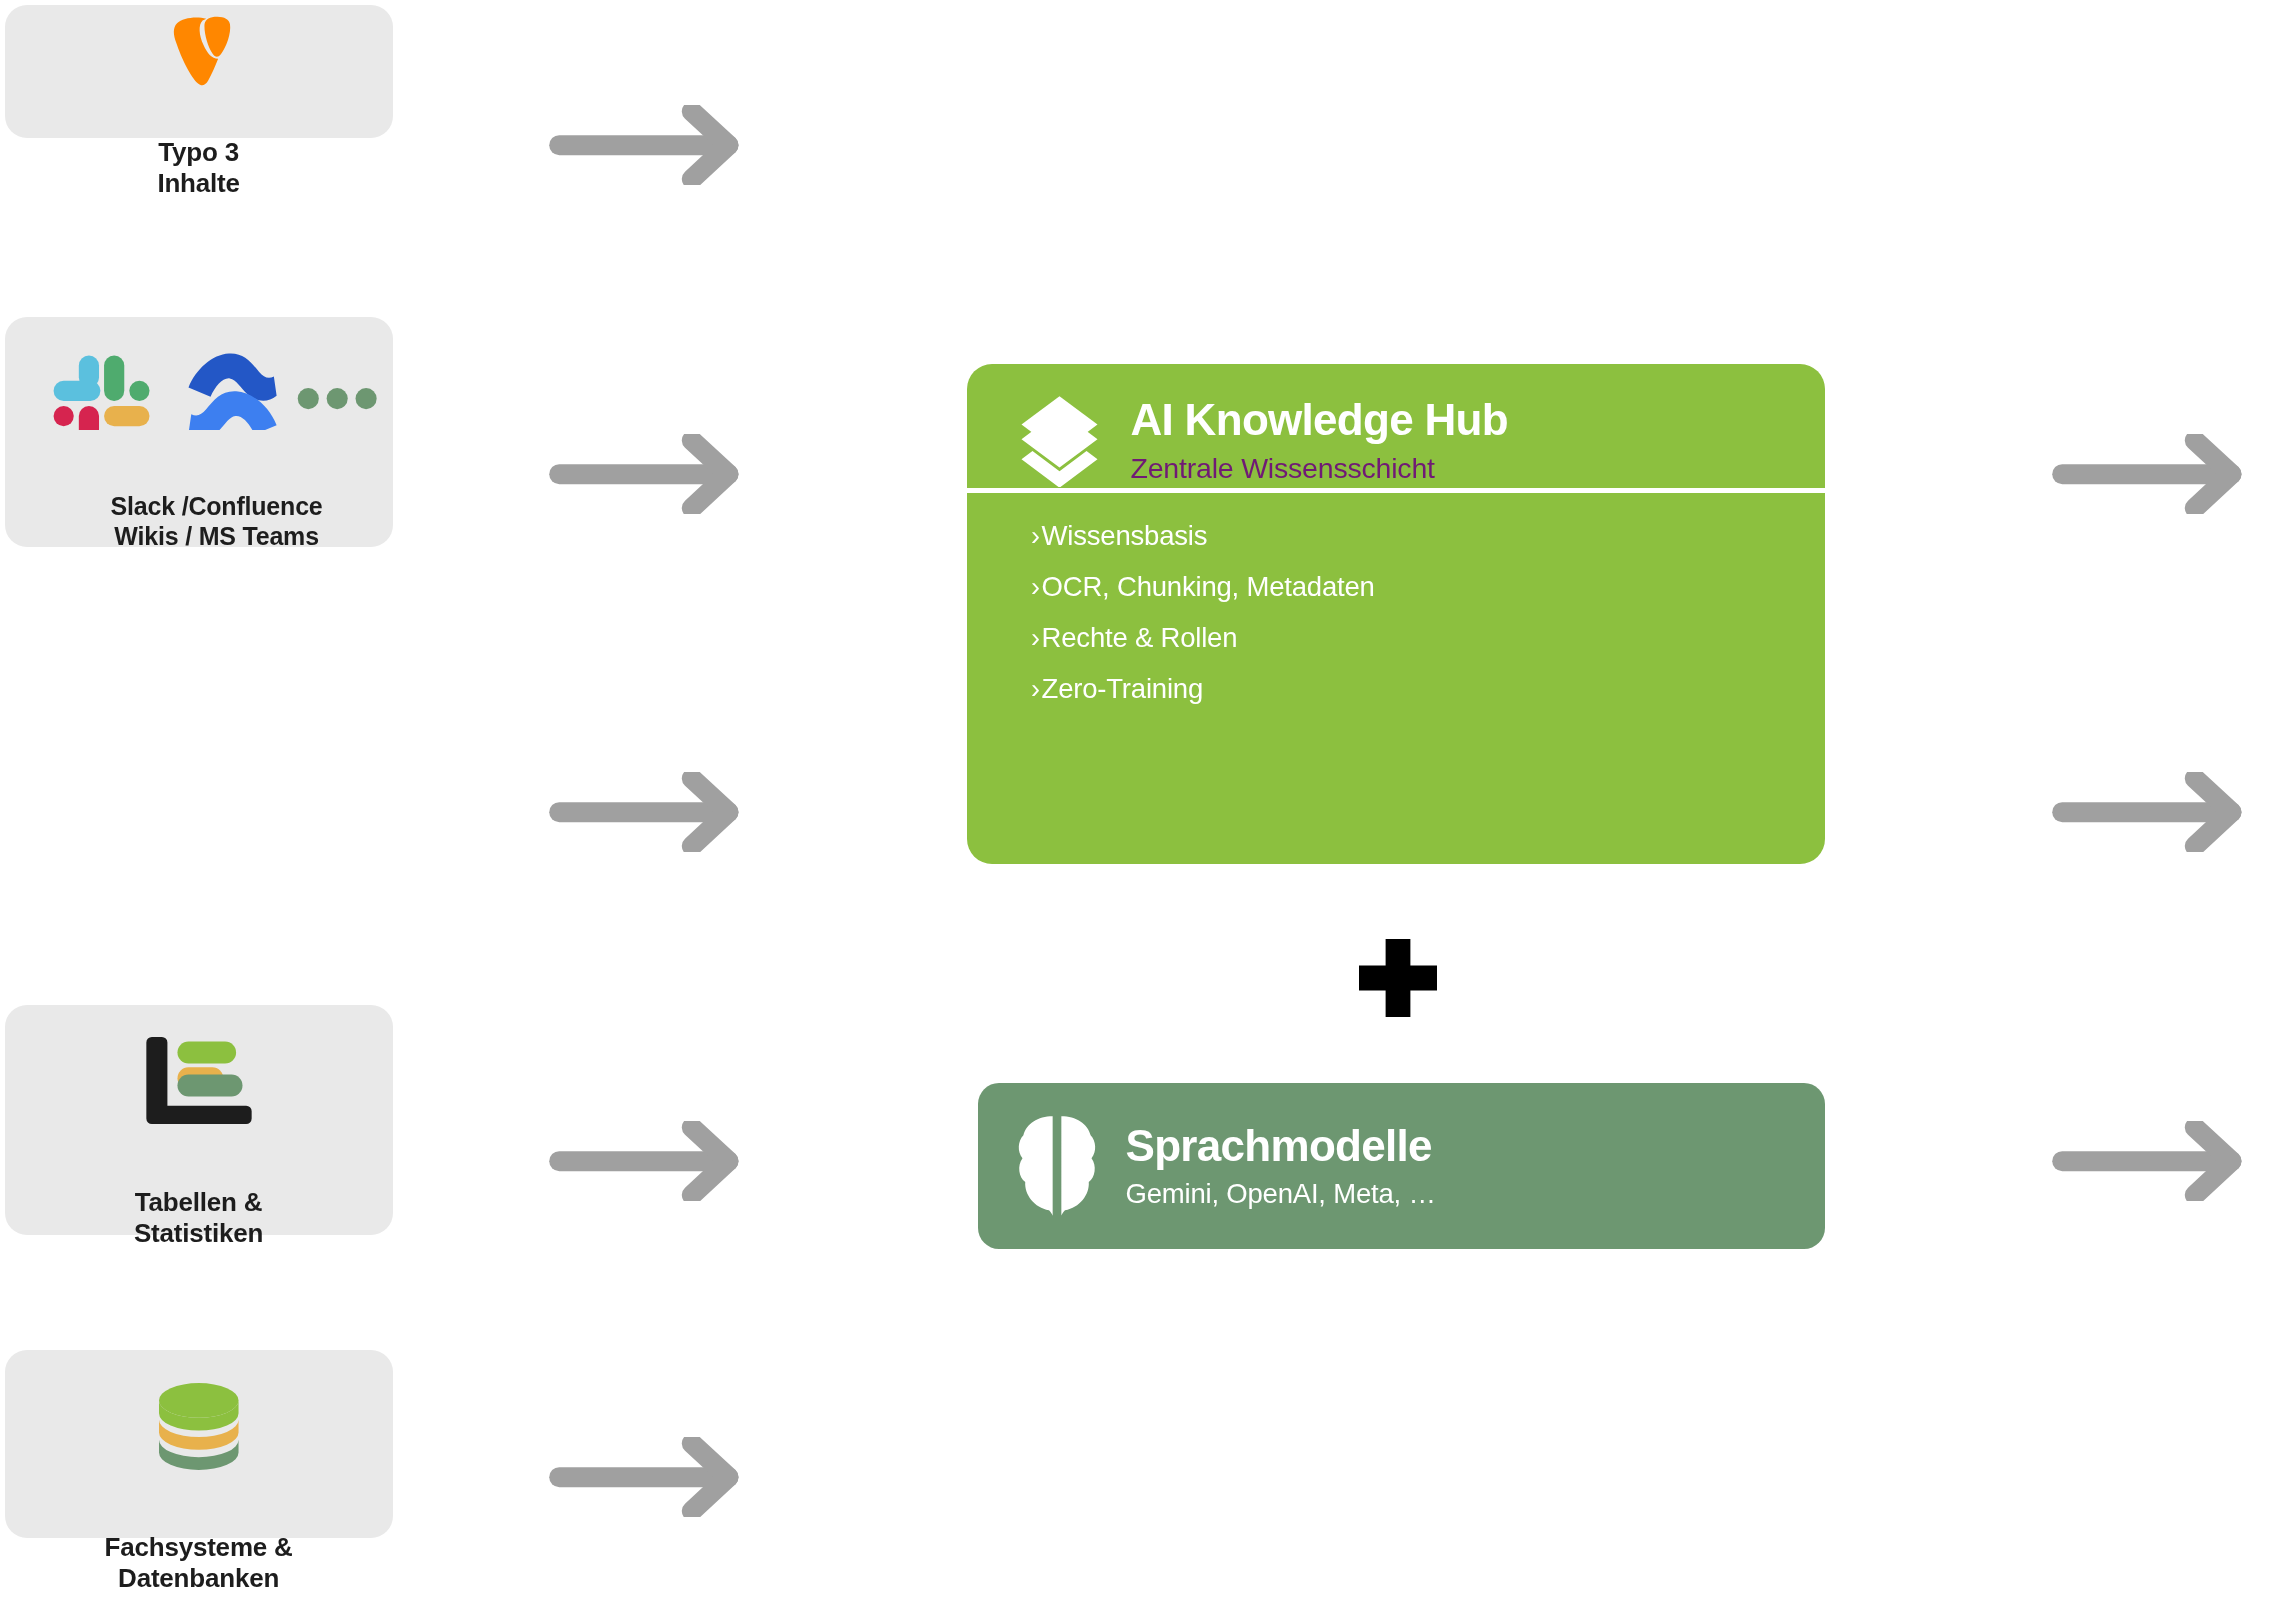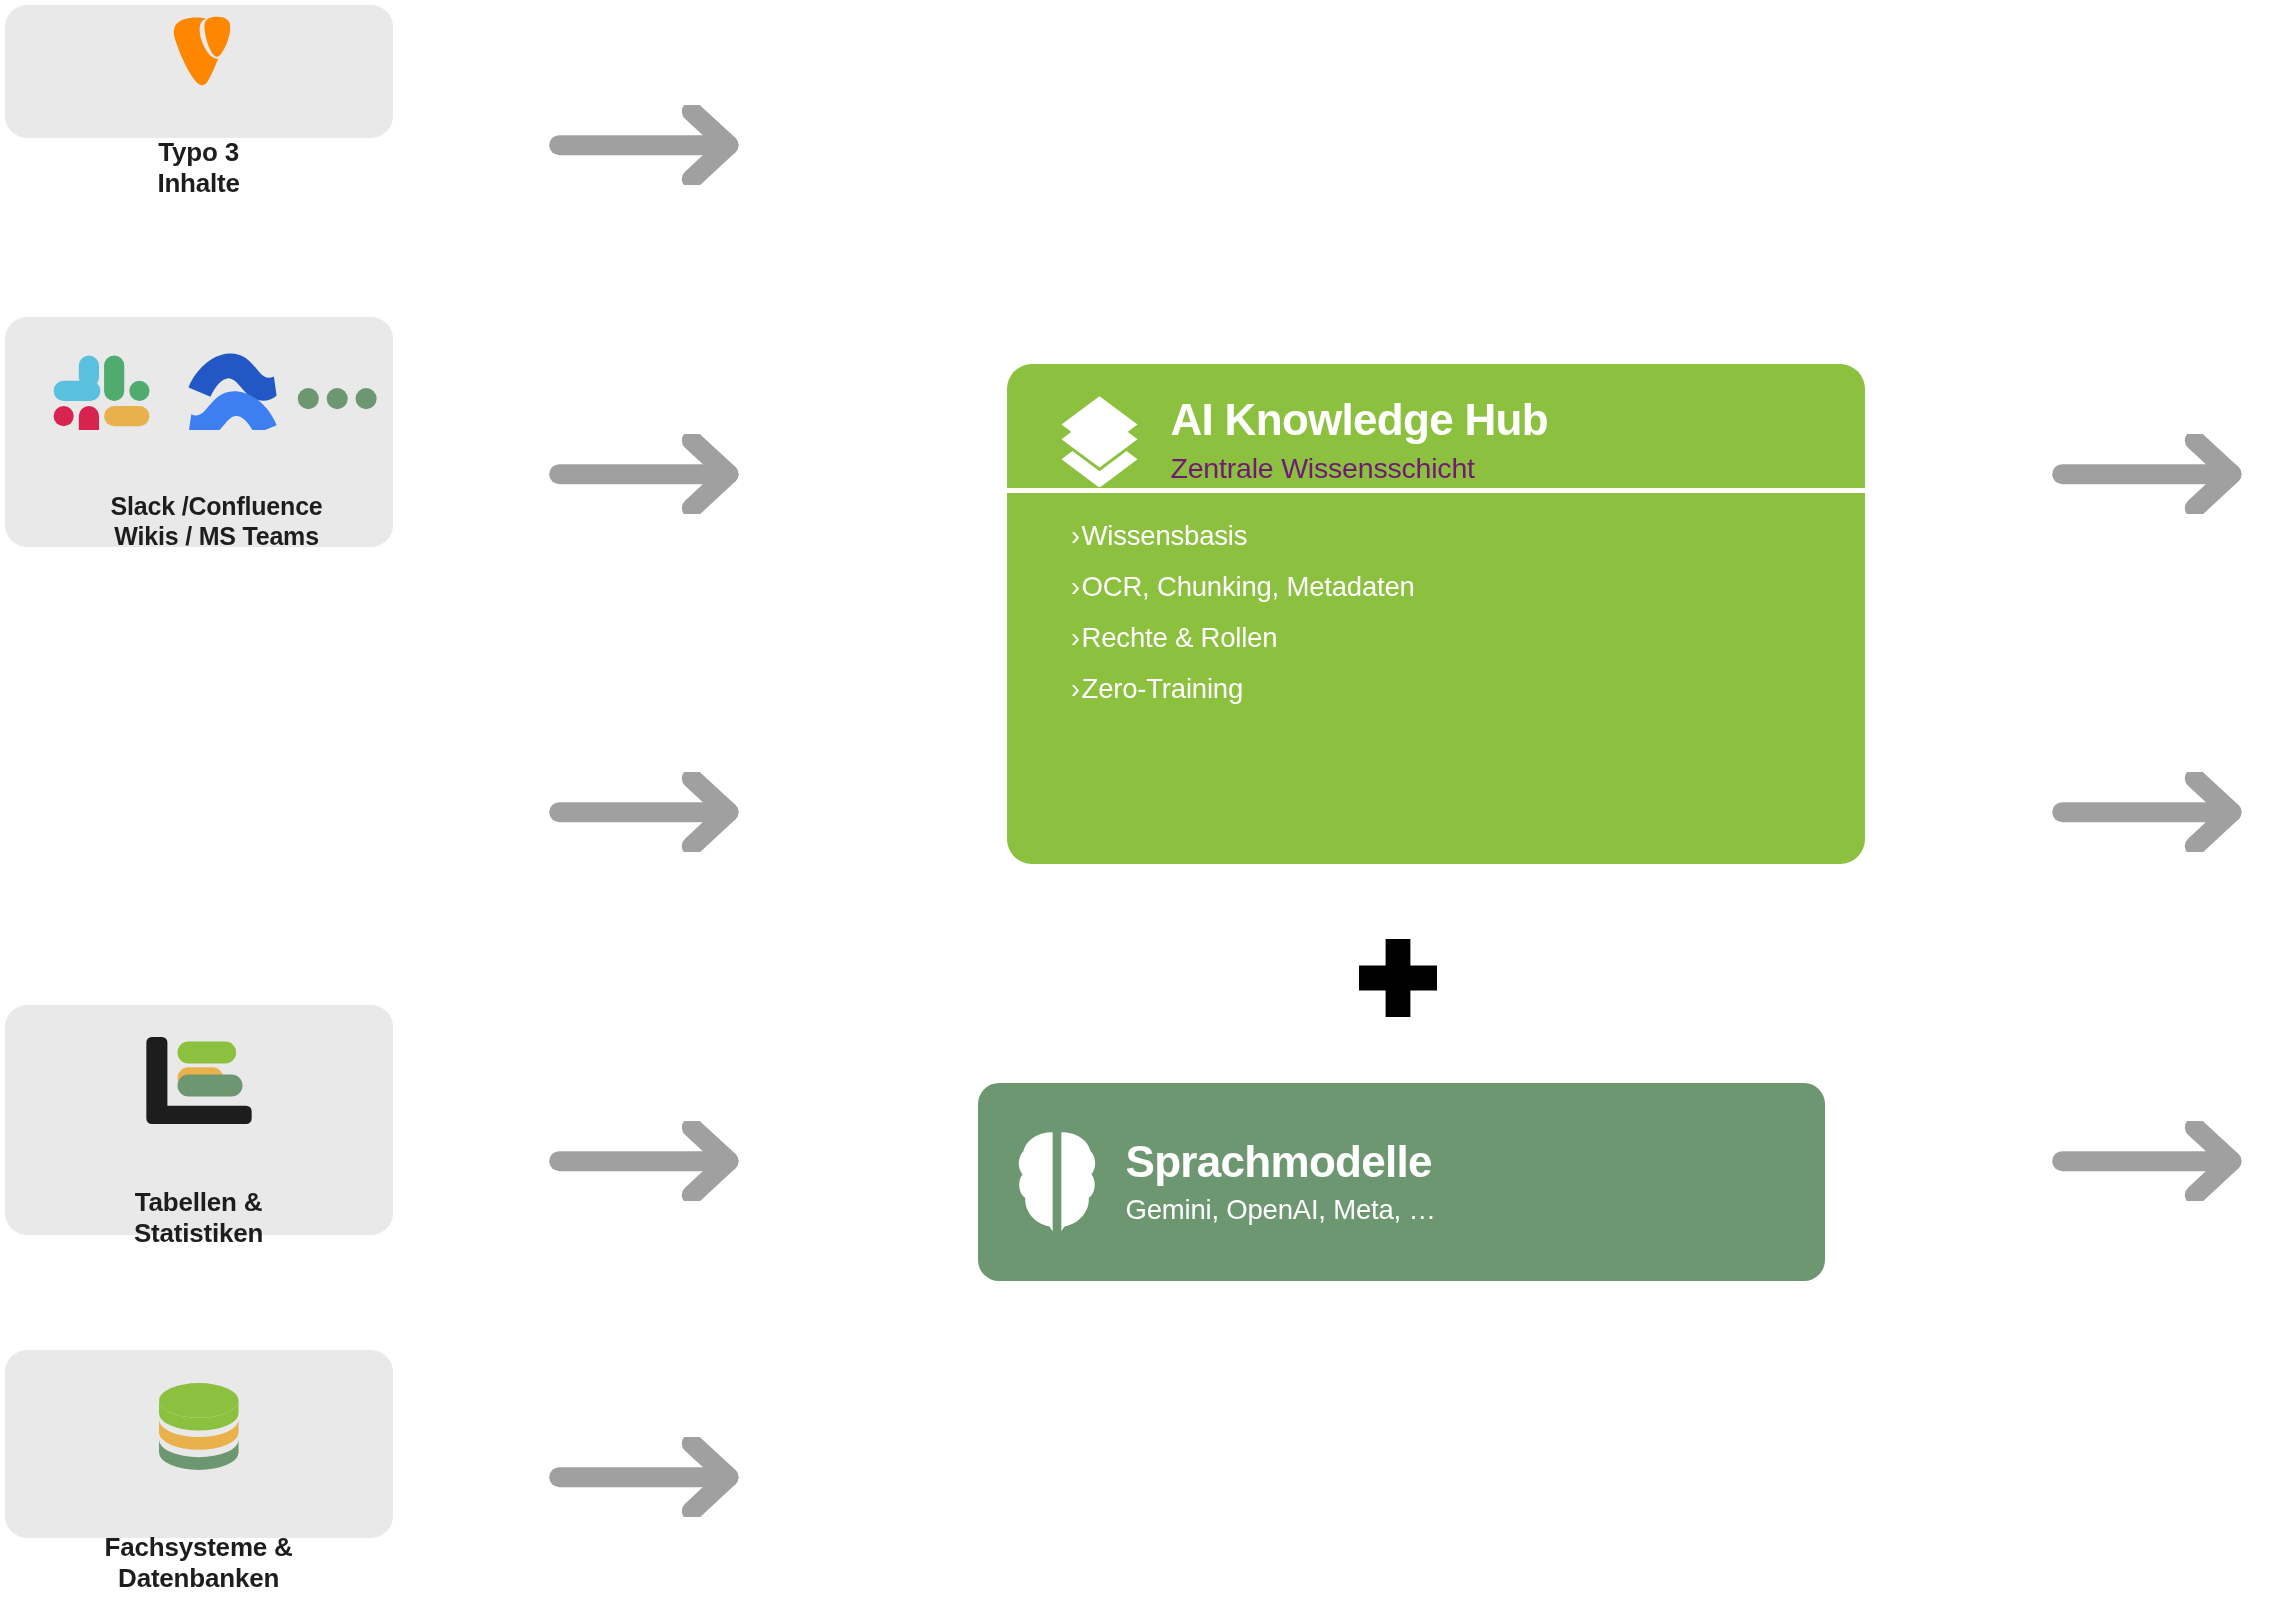--- a/index.html
+++ b/index.html
@@ -12,37 +12,37 @@
             border-radius:22px;display:flex;flex-direction:column;
             align-items:center;justify-content:flex-start;box-sizing:border-box;gap:43px;}
   .src-icon{display:flex;align-items:center;justify-content:center;width:100%;}
   .src-label{width:100%;text-align:center;color:#1d1d1d;font-weight:bold;
              line-height:1.18;letter-spacing:-0.2px;}
 
   
   .arrow{position:absolute;}
 
   
-  .hub-card{position:absolute;left:1007px;top:364px;width:858px;height:500px;
+  .hub-card{position:absolute;left:967px;top:364px;width:858px;height:500px;
             background:#8cc03f;border-radius:25px;box-sizing:border-box;overflow:hidden;}
   .hub-head{display:flex;align-items:center;padding:29px 0 0 49px;height:124px;box-sizing:border-box;}
   .hub-head-text{margin-left:27.5px;}
   .hub-title{color:#fff;font-size:44px;font-weight:bold;line-height:1;letter-spacing:-0.7px;}
   .hub-sub{color:#701a75;font-size:28.5px;font-weight:normal;line-height:1;margin-top:12px;letter-spacing:-0.2px;}
   .hub-divider{height:5px;background:#ffffff;width:100%;}
   .hub-list{padding:28.5px 0 0 64px;}
   .hub-item{color:#fff;font-size:27.5px;line-height:1;margin-bottom:23px;
             display:flex;align-items:baseline;letter-spacing:-0.2px;}
   .hub-chev{font-size:27px;margin-right:1.8px;}
 
   
   .plus{position:absolute;left:1359px;top:939px;width:78px;height:78px;}
 
   
-  .llm-card{position:absolute;left:978px;top:1083px;width:847px;height:198px;
+  .llm-card{position:absolute;left:978px;top:1083px;width:847px;height:166px;
             background:#6d9771;border-radius:21px;display:flex;align-items:center;
             padding-left:39px;box-sizing:border-box;}
   .llm-text{margin-left:28.5px;}
   .llm-title{color:#fff;font-size:44px;font-weight:bold;line-height:1;letter-spacing:-0.7px;}
   .llm-sub{color:#fff;font-size:27.5px;line-height:1;margin-top:12px;letter-spacing:-0.2px;}
   svg{display:block;}
 </style>
 </head>
 <body>
 

